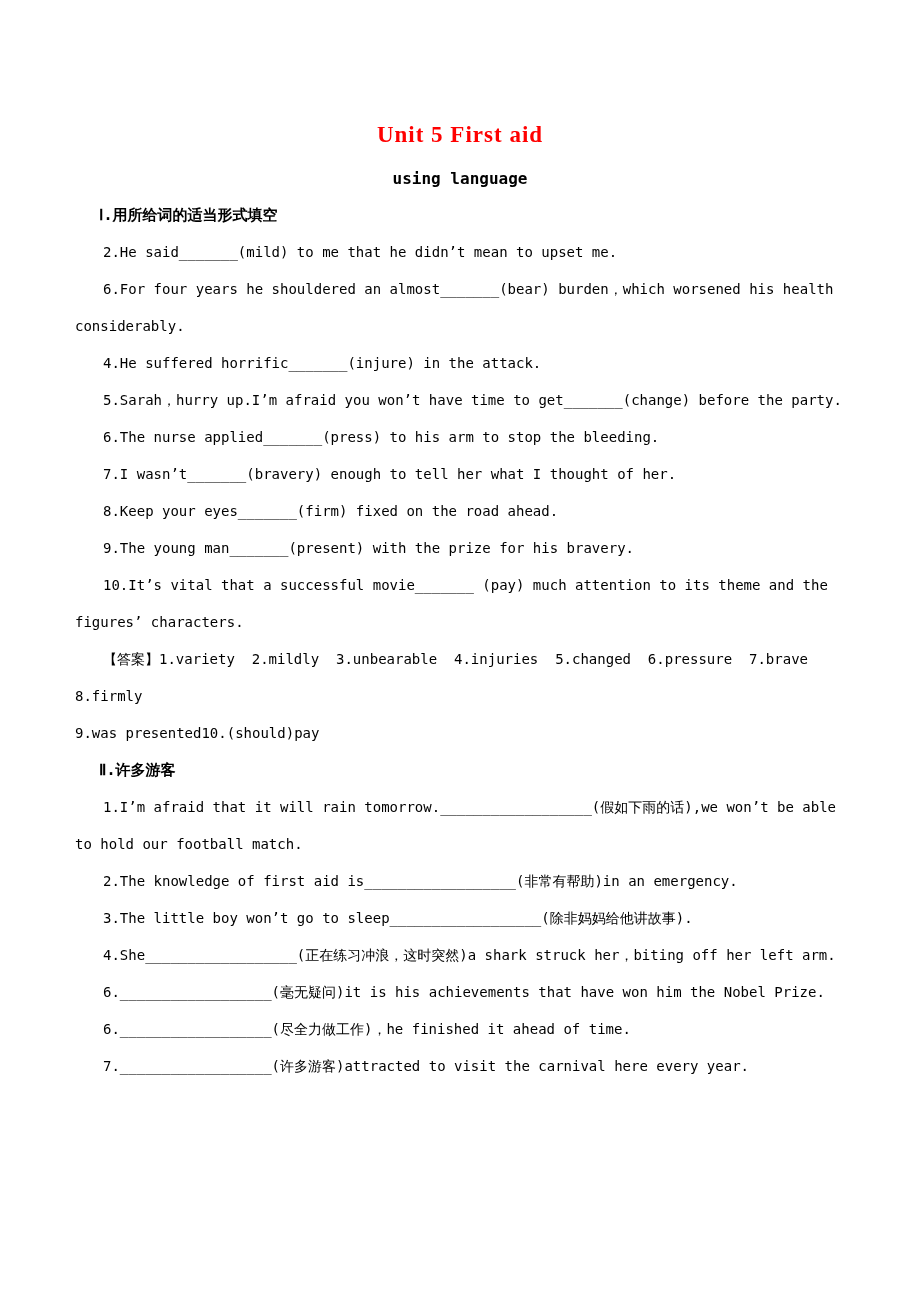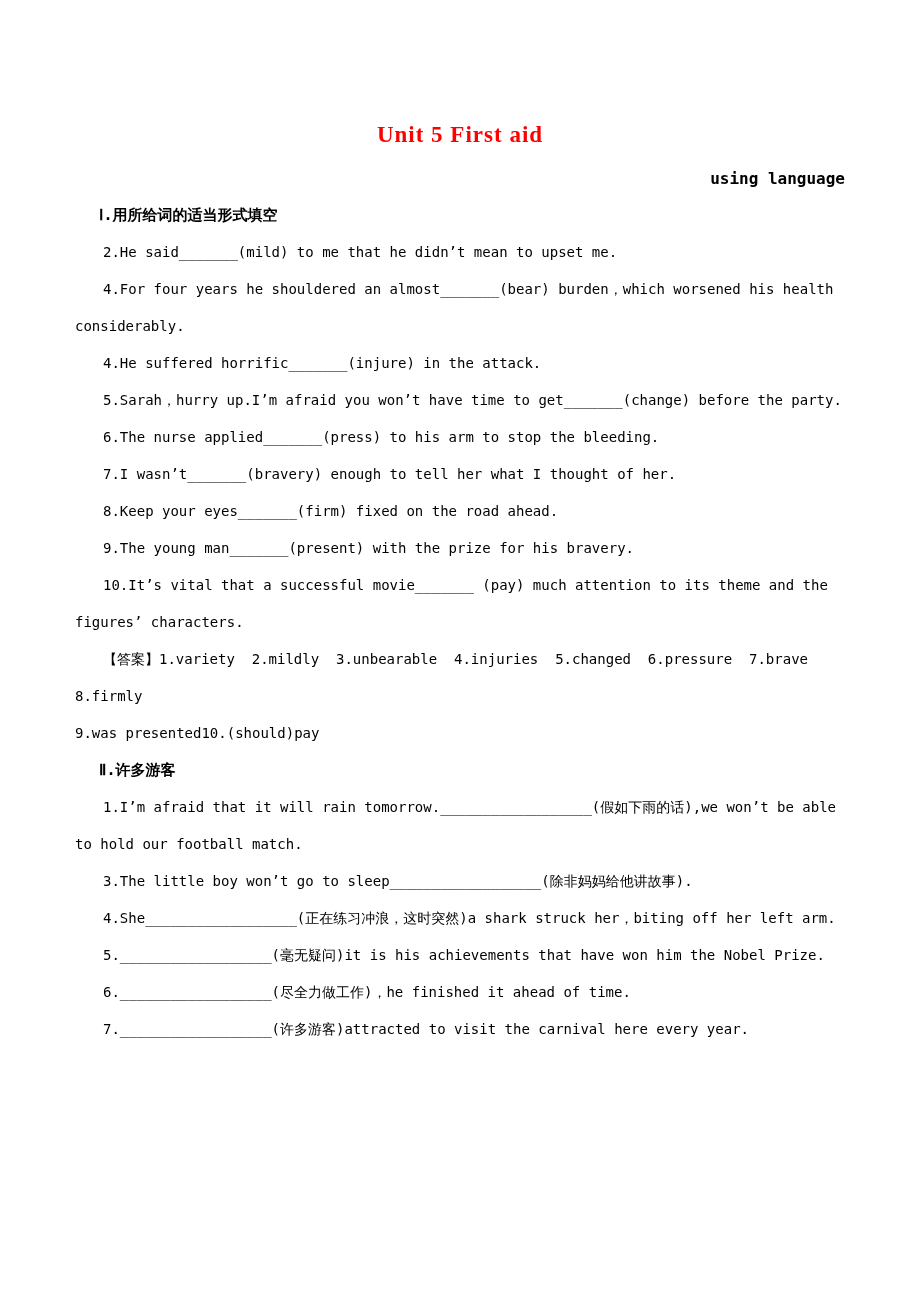--- a/index.html
+++ b/index.html
@@ -22,21 +22,21 @@
     font-size: 23px;
     font-weight: bold;
     color: #ff0000;
     text-align: center;
     line-height: 34px;
     letter-spacing: 1px;
   }
   .subtitle {
     font-size: 16px;
     font-weight: bold;
-    text-align: right;
+    text-align: center;
     line-height: 37px;
     margin-top: 8px;
   }
   .heading {
     font-size: 15px;
     font-weight: bold;
     line-height: 37px;
     white-space: pre-wrap;
     margin-left: 24px;
   }
@@ -54,37 +54,38 @@
 
 <div class="doc">
 
   <h1 class="title">Unit 5 First aid</h1>
   <h2 class="subtitle">using language</h2>
 
   <div class="heading">Ⅰ.用所给词的适当形式填空</div>
 
   <div>
     <p class="para indent">2.He said_______(mild) to me that he didn’t mean to upset me.</p>
-    <p class="para indent">4.For four years he shouldered an almost_______(bear) burden，which worsened his health considerably.</p>
+    <p class="para indent">6.For four years he shouldered an almost_______(bear) burden，which worsened his health considerably.</p>
     <p class="para indent">4.He suffered horrific_______(injure) in the attack.</p>
     <p class="para indent">5.Sarah，hurry up.I’m afraid you won’t have time to get_______(change) before the party.</p>
     <p class="para indent">6.The nurse applied_______(press) to his arm to stop the bleeding.</p>
     <p class="para indent">7.I wasn’t_______(bravery) enough to tell her what I thought of her.</p>
     <p class="para indent">8.Keep your eyes_______(firm) fixed on the road ahead.</p>
     <p class="para indent">9.The young man_______(present) with the prize for his bravery.</p>
     <p class="para indent">10.It’s vital that a successful movie_______ (pay) much attention to its theme and the figures’ characters.</p>
   </div>
 
   <p class="para indent">【答案】1.variety  2.mildly  3.unbearable  4.injuries  5.changed  6.pressure  7.brave 8.firmly</p>
   <p class="para">9.was presented10.(should)pay</p>
 
   <div class="heading">Ⅱ.许多游客</div>
 
   <div>
     <p class="para indent">1.I’m afraid that it will rain tomorrow.__________________(假如下雨的话),we won’t be able to hold our football match.</p>
+    <p class="para indent">2.The knowledge of first aid is__________________(非常有帮助)in an emergency.</p>
     <p class="para indent">3.The little boy won’t go to sleep__________________(除非妈妈给他讲故事).</p>
     <p class="para indent">4.She__________________(正在练习冲浪，这时突然)a shark struck her，biting off her left arm.</p>
-    <p class="para indent">5.__________________(毫无疑问)it is his achievements that have won him the Nobel Prize.</p>
+    <p class="para indent">6.__________________(毫无疑问)it is his achievements that have won him the Nobel Prize.</p>
     <p class="para indent">6.__________________(尽全力做工作)，he finished it ahead of time.</p>
     <p class="para indent">7.__________________(许多游客)attracted to visit the carnival here every year.</p>
   </div>
 
 </div>
 
 </body></html>

